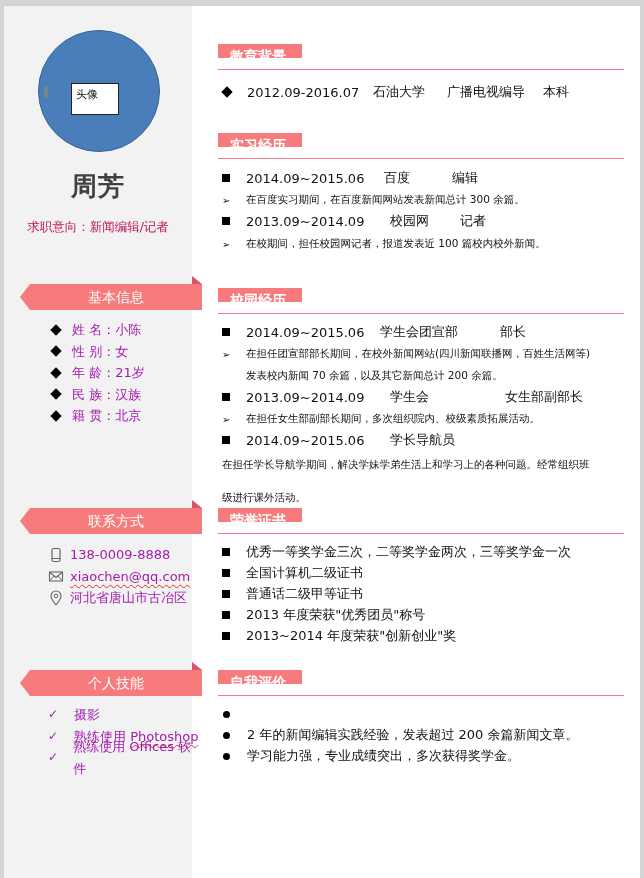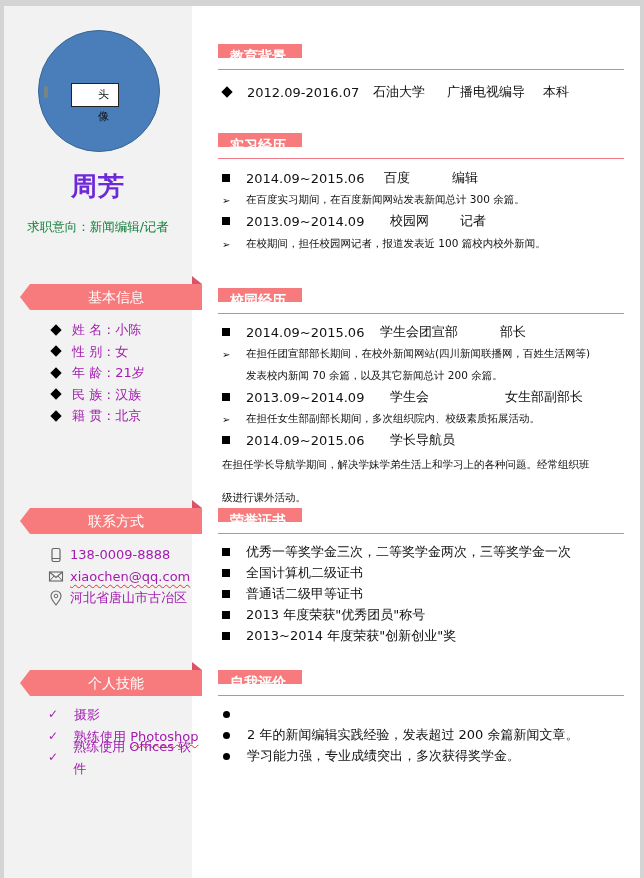--- a/index.html
+++ b/index.html
@@ -5,24 +5,24 @@
     * { box-sizing: border-box; margin: 0; padding: 0; }
     html, body { width: 644px; height: 878px; overflow: hidden; background: #d4d4d4; }
     body { font-family: "DejaVu Sans", "Liberation Sans", sans-serif; color: #111; position: relative; }
     .page { position: absolute; left: 4px; top: 6px; width: 636px; height: 872px; background: #fff; }
     .sidebar { position: absolute; left: 0; top: 0; width: 188px; height: 872px; background: #f2f2f2; }
 
     
     .avatar { position: absolute; left: 34px; top: 24px; width: 122px; height: 122px; border-radius: 50%;
       background: #4a7ebb; border: 1.5px solid #3a6594; }
     .avatar-grip { position: absolute; left: 5px; top: 55px; width: 4px; height: 12px; background: #8a8a6a; border-radius: 2px; opacity: .7; }
-    .avatar-label { position: absolute; left: 32px; top: 52px; width: 48px; height: 24px; background: #fff; border: 1px solid #222;
-      font-size: 11px; line-height: 22px; padding-left: 26px; color: #111; }
-    .name { position: absolute; left: 0; width: 188px; top: 163px; text-align: center; font-size: 26px; font-weight: bold; color: #6d28d9; letter-spacing: 1px; }
-    .intent { position: absolute; left: 0; width: 188px; top: 213px; text-align: center; font-size: 12.5px; color: #15803d; }
+    .avatar-label { position: absolute; left: 32px; top: 52px; width: 48px; height: 32px; background: #fff; border: 1px solid #222;
+      font-size: 11px; line-height: 22px; padding-left: 4px; color: #111; }
+    .name { position: absolute; left: 0; width: 188px; top: 163px; text-align: center; font-size: 26px; font-weight: bold; color: #404040; letter-spacing: 1px; }
+    .intent { position: absolute; left: 0; width: 188px; top: 213px; text-align: center; font-size: 12.5px; color: #be185d; }
 
     
     .ribbon { position: absolute; left: 16px; width: 182px; height: 26px; }
     .ribbon-body { position: absolute; left: 0; top: 0; width: 182px; height: 26px; background: #f77b7c;
       clip-path: polygon(10px 0, 100% 0, 100% 100%, 10px 100%, 0 50%); }
     .ribbon-fold { position: absolute; right: 0; top: -8px; width: 10px; height: 8px; background: #d9546a;
       clip-path: polygon(0 0, 100% 100%, 0 100%); }
     .ribbon-text { position: absolute; left: 10px; right: 0; top: 0; height: 26px; line-height: 26px; text-align: center;
       color: #fff; font-weight: normal; font-size: 14px; }
 

